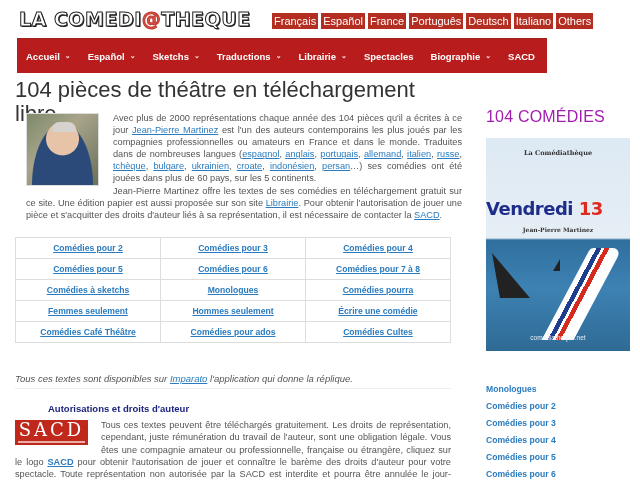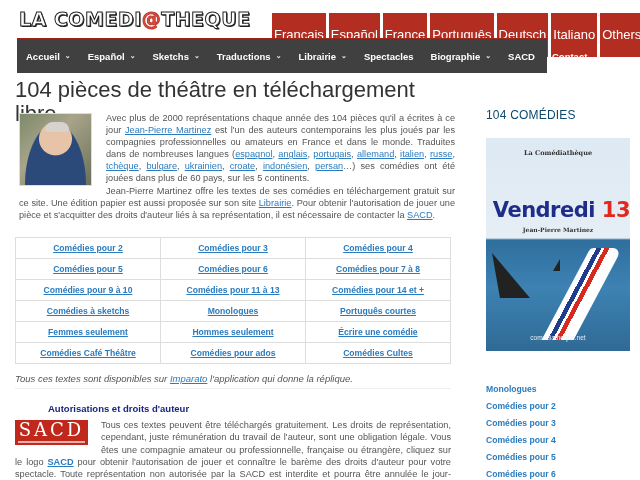--- a/index.html
+++ b/index.html
@@ -3,51 +3,51 @@
   <meta charset="utf-8">
   <style>
     * { box-sizing: border-box; margin: 0; padding: 0; }
     html, body { width: 640px; height: 480px; overflow: hidden; background: #fff; }
     body { font-family: "Liberation Sans", sans-serif; color: #444; position: relative; }
 
     .topbar { position: absolute; left: 0; top: 0; width: 512px; height: 38px; }
     .logo { position: absolute; left: 19px; top: 8px; font-family: "DejaVu Sans", sans-serif; font-weight: bold; font-size: 19px; letter-spacing: 0.5px; color: #fff; -webkit-text-stroke: 1px #222; text-shadow: 1px 1px 0 #222; white-space: nowrap; }
     .logo .at { color: #d9534f; -webkit-text-stroke: 1px #c0392b; text-shadow: none; }
     .langs { position: absolute; left: 272px; top: 13px; display: flex; gap: 3px; }
-    .lang { background: #b32d21; color: #fff; font-size: 13px; padding: 16px 2px; line-height: 12px; text-decoration: none; }
+    .lang { background: #b32d21; color: #fff; font-size: 11px; padding: 2px 2px; line-height: 12px; text-decoration: none; }
 
-    .nav { position: absolute; left: 17px; top: 38px; width: 530px; height: 35px; background: #404040; display: flex; align-items: center; padding-left: 9px; border-top: 1px solid #9c2418; }
+    .nav { position: absolute; left: 17px; top: 38px; width: 530px; height: 35px; background: #b91c1c; display: flex; align-items: center; padding-left: 9px; border-top: 1px solid #9c2418; }
     .nav-item { color: #fff; font-weight: bold; font-size: 9.5px; display: flex; align-items: center; margin-right: 17px; white-space: nowrap; }
     .nav-item .chev { font-size: 7px; margin-left: 5px; opacity: 0.85; }
 
     .main { position: absolute; left: 15px; top: 78px; width: 436px; }
     .page-title { font-size: 22px; font-weight: normal; color: #333; line-height: 24px; }
 
-    .intro { position: absolute; left: 19px; top: 112px; width: 436px; font-size: 9.2px; line-height: 12.1px; text-align: justify; color: #555; }
+    .intro { position: absolute; left: 26px; top: 112px; width: 436px; font-size: 9.2px; line-height: 12.1px; text-align: justify; color: #555; }
     .photo { float: left; width: 73px; height: 73px; margin-right: 14px; margin-top: 1px; background: radial-gradient(circle at 50% 35%, #e7c3a8 0 16px, transparent 17px), radial-gradient(ellipse at 50% 100%, #2b4a7a 0 30px, transparent 31px), linear-gradient(135deg, #7d8a6a, #a8a48a 40%, #6a705a); border: 1px solid #ddd; position: relative; }
     .photo::after { content: ""; position: absolute; left: 25px; top: 8px; width: 24px; height: 10px; border-radius: 12px 12px 4px 4px; background: #d6d3cf; }
     a.lnk { color: #2a7bbf; text-decoration: underline; }
 
     .grid { position: absolute; left: 15px; top: 237px; width: 436px; border-collapse: collapse; }
     .grid td { border: 1px solid #ddd; height: 21px; text-align: center; font-size: 8.6px; font-weight: bold; width: 33.33%; }
     .grid td a { color: #2a7bbf; text-decoration: underline; }
 
     .imparato { position: absolute; left: 15px; top: 373px; width: 436px; font-size: 9.5px; font-style: italic; color: #555; padding-bottom: 4px; border-bottom: 1px solid #eee; }
 
     .sacd-title { position: absolute; left: 15px; top: 403px; font-size: 9.5px; font-weight: bold; color: #1a237e; margin-left: 33px; }
     .sacd-text { position: absolute; left: 15px; top: 419px; width: 436px; font-size: 9.2px; line-height: 12.3px; text-align: justify; color: #555; }
     .sacd-logo { float: left; width: 73px; height: 25px; background: #c0281c; margin-right: 13px; margin-top: 1px; color: #fff; font-family: "DejaVu Serif", serif; font-size: 18px; line-height: 20px; letter-spacing: 3px; text-align: center; position: relative; }
     .sacd-logo::after { content: ""; position: absolute; left: 3px; right: 3px; bottom: 2px; height: 2px; background: #e9b0aa; }
     .sacd-link { color: #2a7bbf; font-weight: bold; text-decoration: underline; }
 
     .sidebar { position: absolute; left: 486px; top: 108px; width: 144px; }
-    .side-title { font-size: 12px; color: #0c4a6e; letter-spacing: 0.2px; }
+    .side-title { font-size: 16px; color: #a21caf; letter-spacing: 0.2px; }
     .cover { position: absolute; left: 0; top: 30px; width: 144px; height: 213px; background: linear-gradient(#dde9f3 0, #e6eef5 100px, #2f6f9e 102px, #3d82b3 150px, #2f6a94 213px); overflow: hidden; }
     .cover .pub { position: absolute; top: 11px; width: 100%; text-align: center; font-family: "DejaVu Serif", serif; font-size: 6.5px; font-weight: bold; color: #333; }
-    .cover .ttl { position: absolute; top: 60px; width: 100%; text-align: right; font-family: "DejaVu Sans", sans-serif; font-weight: bold; font-size: 21px; color: #1f2d8a; letter-spacing: -0.5px; }
+    .cover .ttl { position: absolute; top: 60px; width: 100%; text-align: left; font-family: "DejaVu Sans", sans-serif; font-weight: bold; font-size: 18px; color: #1f2d8a; letter-spacing: -0.5px; }
     .cover .ttl .n { color: #e0281c; }
     .cover .auth { position: absolute; top: 88px; width: 100%; text-align: center; font-family: "DejaVu Serif", serif; font-size: 6px; font-weight: bold; color: #333; }
     .cover .fin1 { position: absolute; left: 10px; top: 115px; width: 0; height: 0; border-bottom: 45px solid #222; border-right: 30px solid transparent; transform: skewX(10deg); }
     .cover .fin2 { position: absolute; left: 67px; top: 121px; width: 0; height: 0; border-bottom: 12px solid #222; border-left: 7px solid transparent; }
     .cover .tail { position: absolute; left: 80px; top: 110px; width: 32px; height: 92px; background: repeating-linear-gradient(90deg, #fff 0 6px, #1f3d8f 6px 11px, #fff 11px 14px, #d62a1f 14px 19px, #fff 19px 32px); transform: skewX(-28deg); border-radius: 3px 10px 0 0; }
     .cover .site { position: absolute; bottom: 10px; width: 100%; text-align: center; font-size: 6.5px; color: #e6eef5; }
 
     .side-links { position: absolute; left: 0; top: 273px; }
     .side-link { display: block; font-size: 8.6px; font-weight: bold; color: #2a7bbf; line-height: 17px; text-decoration: none; }
   </style>
@@ -119,28 +119,23 @@
     <td><a>Comédies pour 2</a></td>
     <td><a>Comédies pour 3</a></td>
     <td><a>Comédies pour 4</a></td>
   </tr>
   <tr>
     <td><a>Comédies pour 5</a></td>
     <td><a>Comédies pour 6</a></td>
     <td><a>Comédies pour 7 à 8</a></td>
   </tr>
   <tr>
-    <td><a>Comédies pour 9 à 10</a></td>
-    <td><a>Comédies pour 11 à 13</a></td>
-    <td><a>Comédies pour 14 et +</a></td>
-  </tr>
-  <tr>
     <td><a>Comédies à sketchs</a></td>
     <td><a>Monologues</a></td>
-    <td><a>Português courtes</a></td>
+    <td><a>Comédies pourra</a></td>
   </tr>
   <tr>
     <td><a>Femmes seulement</a></td>
     <td><a>Hommes seulement</a></td>
     <td><a>Écrire une comédie</a></td>
   </tr>
   <tr>
     <td><a>Comédies Café Théâtre</a></td>
     <td><a>Comédies pour ados</a></td>
     <td><a>Comédies Cultes</a></td>

